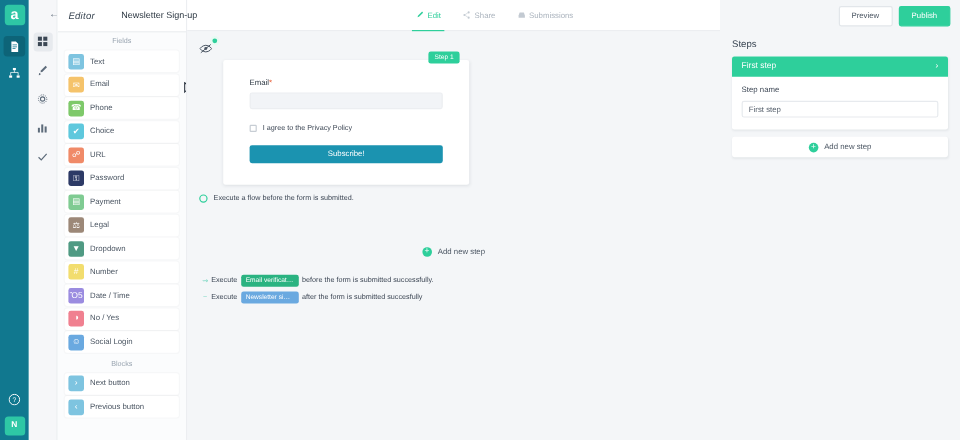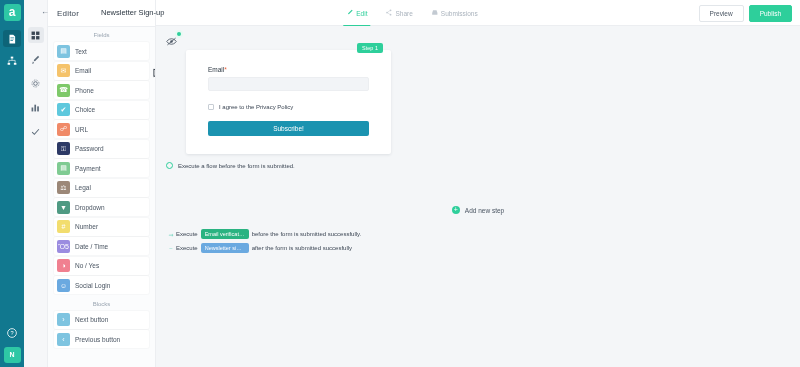--- a/index.html
+++ b/index.html
@@ -54,21 +54,21 @@
   
   .panel {
     width: 108px; flex: 0 0 108px; background: #fbfcfd;
     border-right: 1px solid #eceef1;
     padding-top: 27px; overflow: hidden; position: relative;
   }
   .panel-header {
     position: absolute; top: 0; left: 0; right: 0; height: 27px;
     display: flex; align-items: center; padding-left: 9px;
     font-size: 8px; color: #3b4754; background: #fff;
-    border-bottom: 1px solid #eceef1; letter-spacing: .2px;
+    border-bottom: 1px solid #eceef1; letter-spacing: .2px; font-style: italic;
   }
   .section-title {
     text-align: center; font-size: 6px; color: #9aa5b1;
     padding: 5px 0 4px 0;
   }
   .field-row {
     height: 18px; margin: 0 6px 1.5px 6px;
     background: #fff; border-radius: 2px;
     display: flex; align-items: center;
     box-shadow: 0 0 0 1px rgba(0,0,0,0.02);
@@ -430,20 +430,37 @@
 
       <div class="exec-row" style="top:217px;">
         <span class="exec-ico">−</span>
         <span>Execute</span>
         <span class="chip blue">Newsletter sign-up ...</span>
         <span>after the form is submitted succesfully</span>
       </div>
     </div>
   </div>
 
+  <div class="steps">
+    <div class="steps-title">Steps</div>
+    <div class="steps-card">
+      <div class="step-head">
+        <span>First step</span>
+        <span>›</span>
+      </div>
+      <div class="step-body">
+        <div class="step-body-label">Step name</div>
+        <div class="step-input">First step</div>
+      </div>
+    </div>
+    <div class="addstep-card">
+      <span class="plus-ico">+</span>
+      <span>Add new step</span>
+    </div>
+  </div>
 </div>
 
 <div style="position:absolute; top:0; left:24px; right:0; height:26px; pointer-events:none;">
   <div class="back-arrow" style="pointer-events:auto;">←</div>
   <div class="doc-title">Newsletter Sign-up</div>
   <div class="tabs" style="pointer-events:auto;">
     <div class="tab active">
       <span>
         <svg width="7" height="7" viewBox="0 0 16 16">
             <path fill="#2ecf9b" d="M12.5 1.5l2 2-8 8-2.6.6.6-2.6z"></path>

